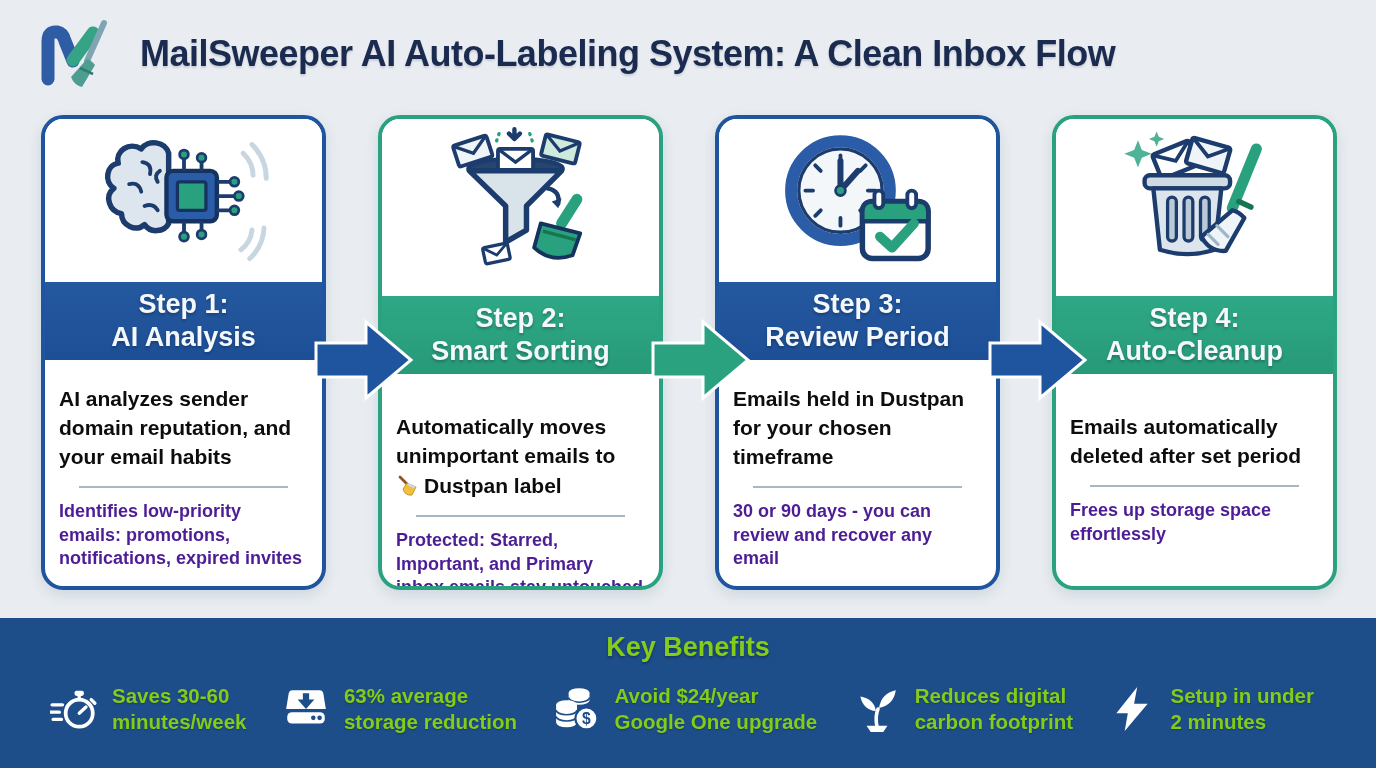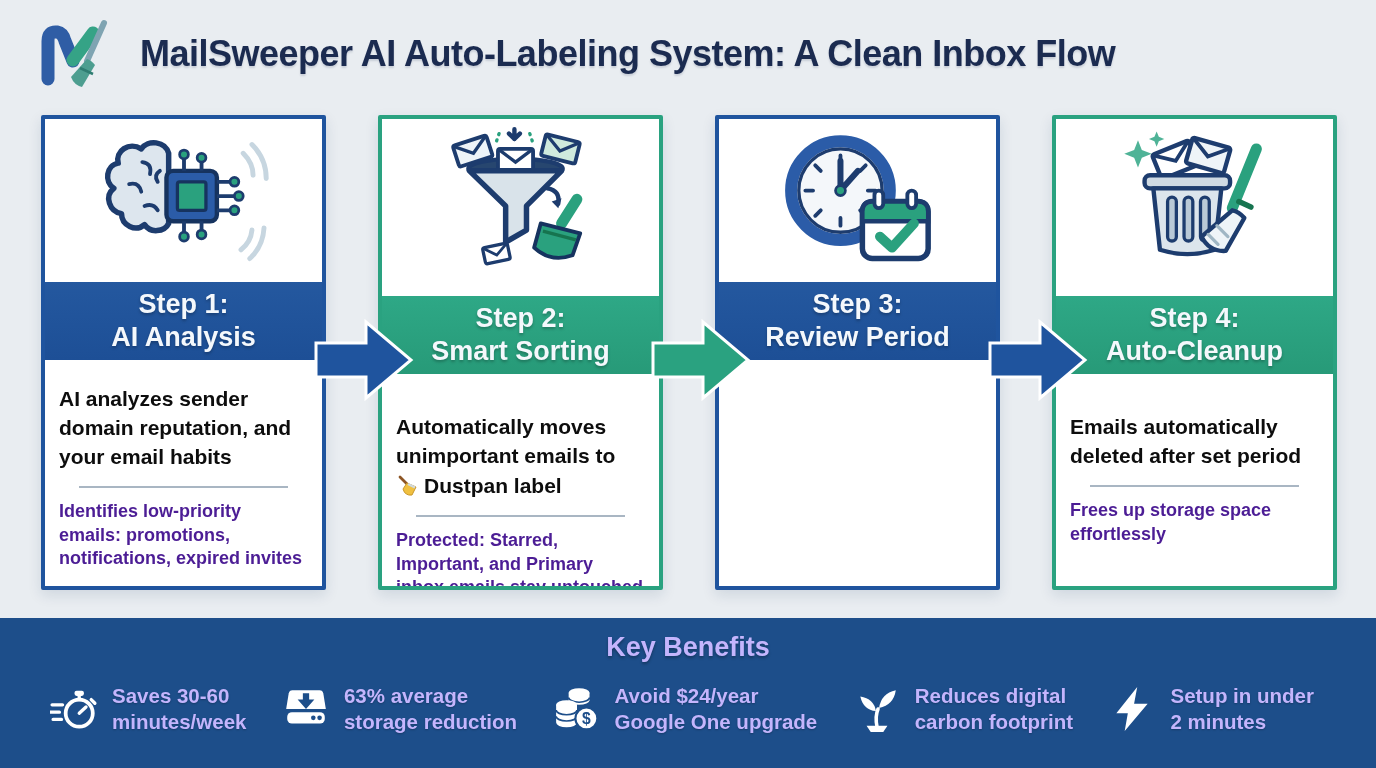--- a/index.html
+++ b/index.html
@@ -13,21 +13,21 @@
   
   .header { position:absolute; left:36px; top:18px; display:flex; align-items:center; gap:20px; }
   .logo { width:84px; height:72px; }
   .title {
     font-size:36px; font-weight:bold; color:#1b2b50; letter-spacing:-0.5px;
     text-shadow:0 2px 2px rgba(27,43,80,0.15);
   }
   
   .card {
     position:absolute; top:115px; width:285px; height:475px;
-    background:#ffffff; border-radius:2px; border:4px solid;
+    background:#ffffff; border-radius:22px; border:4px solid;
     box-shadow:0 5px 14px rgba(20,50,90,0.12);
     overflow:hidden; display:flex; flex-direction:column;
   }
   .card--blue  { border-color:#1f549e; }
   .card--green { border-color:#2aa280;gap:14px; }
   .card-icon { height:163px; display:flex; align-items:center; justify-content:center; background:#ffffff; flex:0 0 auto; }
   .card-icon svg { width:200px; height:148px; }
   .band {
     height:78px; flex:0 0 auto; display:flex; flex-direction:column;
     align-items:center; justify-content:center; color:#f4f8fc;
@@ -39,21 +39,21 @@
   .card-body { flex:1; padding:25px 14px 10px; text-align:left; }
   .body-main { font-size:21px; font-weight:bold; color:#0d0d0d; line-height:1.38; }
   .body-divider { border:none; border-top:2px solid #a9b6c3; width:84%; margin:14px auto 12px; }
   .body-note { font-size:18px; font-weight:bold; color:#4c1d95; line-height:1.32; }
   .dustpan-line { display:inline-flex; align-items:center; gap:6px; vertical-align:middle; }
   
   .flow-arrow { position:absolute; top:314px; width:100px; height:92px; z-index:5; }
   
   .benefits-bar {
     position:absolute; left:0; top:618px; width:1376px; height:150px;
-    background:#1d4e8a; color:#c4b5fd;
+    background:#1d4e8a; color:#84cc16;
   }
   .benefits-heading {
     text-align:center; margin-top:14px; font-size:27px; font-weight:bold;
     text-shadow:0 2px 3px rgba(0,0,0,0.3);
   }
   .benefits-row {
     display:flex; justify-content:space-between; align-items:center;
     padding:0 62px 0 50px; margin-top:20px;
   }
   .benefit { display:flex; align-items:center; gap:14px; }
@@ -167,20 +167,25 @@
       <path d="M93 68 h42 q9 0 9 9 v9 h-60 v-9 q0 -9 9 -9 z" fill="#2aa17e" stroke="#1d3c6e" stroke-width="4"></path>
       <rect x="95" y="58" width="8" height="16" rx="4" fill="#ffffff" stroke="#1d3c6e" stroke-width="3.5"></rect>
       <rect x="125" y="58" width="8" height="16" rx="4" fill="#ffffff" stroke="#1d3c6e" stroke-width="3.5"></rect>
       <path d="M100 100 l11 10 20 -22" fill="none" stroke="#2aa17e" stroke-width="9" stroke-linecap="round" stroke-linejoin="round"></path>
     </svg>
   </div>
   <div class="band band--blue">
     <div>Step 3:</div>
     <div>Review Period</div>
   </div>
+  <div class="card-body">
+    <div class="body-main">Emails held in Dustpan for your chosen timeframe</div>
+    <hr class="body-divider">
+    <div class="body-note">30 or 90 days - you can review and recover any email</div>
+  </div>
 </div>
 
 <div class="card card--green" style="left:1052px">
   <div class="card-icon">
     <svg viewBox="0 0 160 135">
       <path d="M28 12 l3.5 9 9 3.5 -9 3.5 -3.5 9 -3.5 -9 -9 -3.5 9 -3.5 z" fill="#4fb397"></path>
       <path d="M45 4 l2 5 5 2 -5 2 -2 5 -2 -5 -5 -2 5 -2 z" fill="#4fb397"></path>
       <g transform="rotate(-22 62 30)">
           <rect x="44" y="18" width="36" height="24" rx="2" fill="#ffffff" stroke="#1d3c6e" stroke-width="4"></rect>
           <path d="M44 18 l18 13 18 -13" fill="none" stroke="#1d3c6e" stroke-width="3.5"></path>

